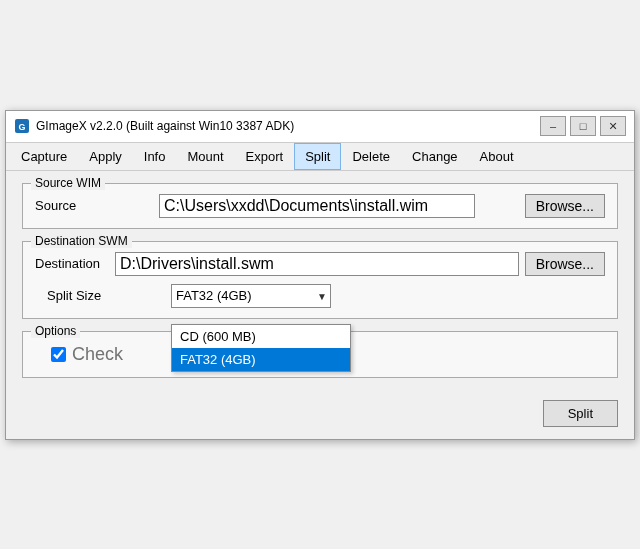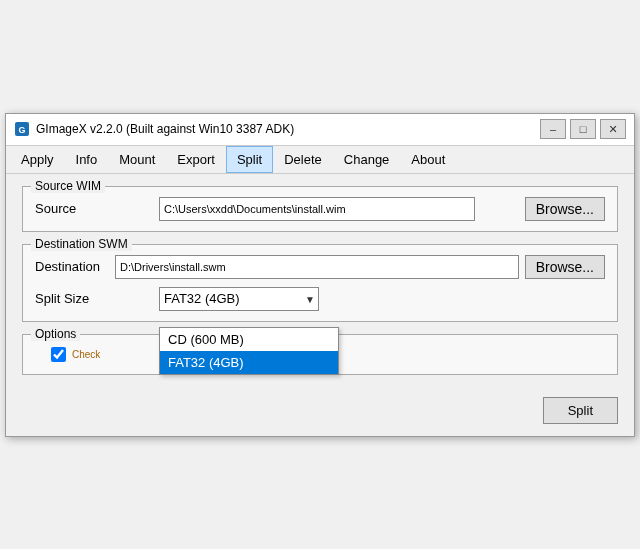--- a/index.html
+++ b/index.html
@@ -106,21 +106,21 @@
       width: 80px;
       font-size: 13px;
       color: #000;
       flex-shrink: 0;
     }
     .form-input {
       flex: 1;
       height: 24px;
       border: 1px solid #888;
       padding: 0 4px;
-      font-size: 11px;
+      font-size: 16px;
       background: #fff;
       color: #000;
     }
     .browse-btn {
       margin-left: 6px;
       padding: 3px 10px;
       height: 24px;
       border: 1px solid #888;
       background: #e1e1e1;
       cursor: pointer;
@@ -192,22 +192,22 @@
       align-items: center;
       margin-top: 4px;
       gap: 6px;
     }
     .checkbox-row input[type="checkbox"] {
       width: 15px;
       height: 15px;
       cursor: pointer;
     }
     .checkbox-label {
-      font-size: 10px;
-      color: #a16207;
+      font-size: 18px;
+      color: #737373;
       cursor: pointer;
     }
     .bottom-bar {
       display: flex;
       justify-content: flex-end;
       padding: 10px 16px 12px 16px;
     }
     .split-btn {
       padding: 5px 24px;
       border: 1px solid #888;
@@ -230,20 +230,21 @@
       <span class="title-text">GImageX v2.2.0 (Built against Win10 3387 ADK)</span>
     </div>
     <div class="title-buttons">
       <button class="title-btn">–</button>
       <button class="title-btn">□</button>
       <button class="title-btn close">✕</button>
     </div>
   </div>
 
   <div class="menu-bar">
+    <div class="menu-item">Capture</div>
     <div class="menu-item">Apply</div>
     <div class="menu-item">Info</div>
     <div class="menu-item">Mount</div>
     <div class="menu-item">Export</div>
     <div class="menu-item selected-tab">Split</div>
     <div class="menu-item">Delete</div>
     <div class="menu-item">Change</div>
     <div class="menu-item">About</div>
   </div>
 
@@ -258,21 +259,21 @@
       </div>
     </div>
 
     <div class="group-box" style="position:relative;">
       <span class="group-title">Destination SWM</span>
       <div class="form-row">
         <span class="form-label">Destination</span>
         <input class="form-input" type="text" value="D:\Drivers\install.swm" style="">
         <button class="browse-btn">Browse...</button>
       </div>
-      <div class="form-row" style="position:relative;">
+      <div class="form-row" style="position:relative;margin-left:12px;">
         <span class="form-label">Split Size</span>
         <div class="select-wrapper" style="position:relative;">
           <select class="split-select">
             <option>CD (600 MB)</option>
             <option selected="">FAT32 (4GB)</option>
           </select>
           <span class="select-arrow">▼</span>
           
           <div class="dropdown-open">
             <div class="dropdown-item">CD (600 MB)</div>

